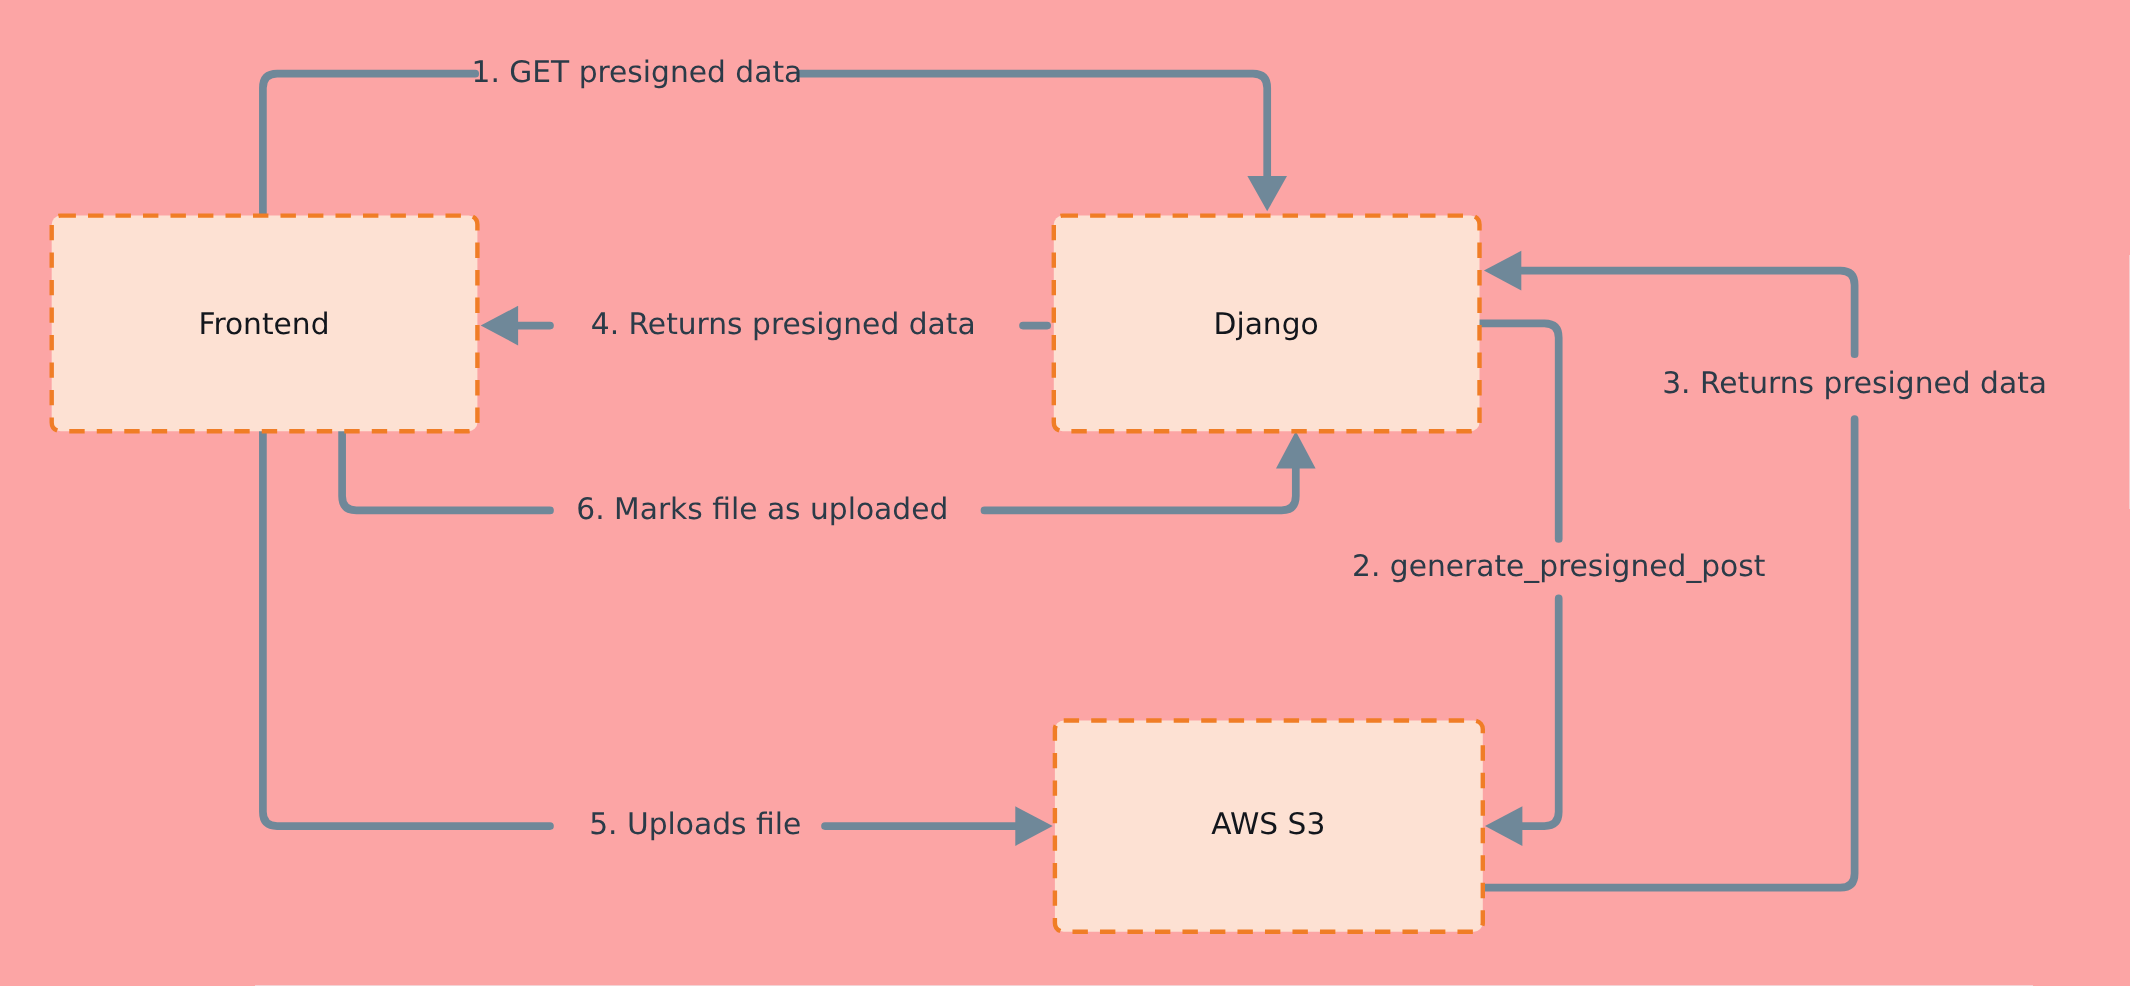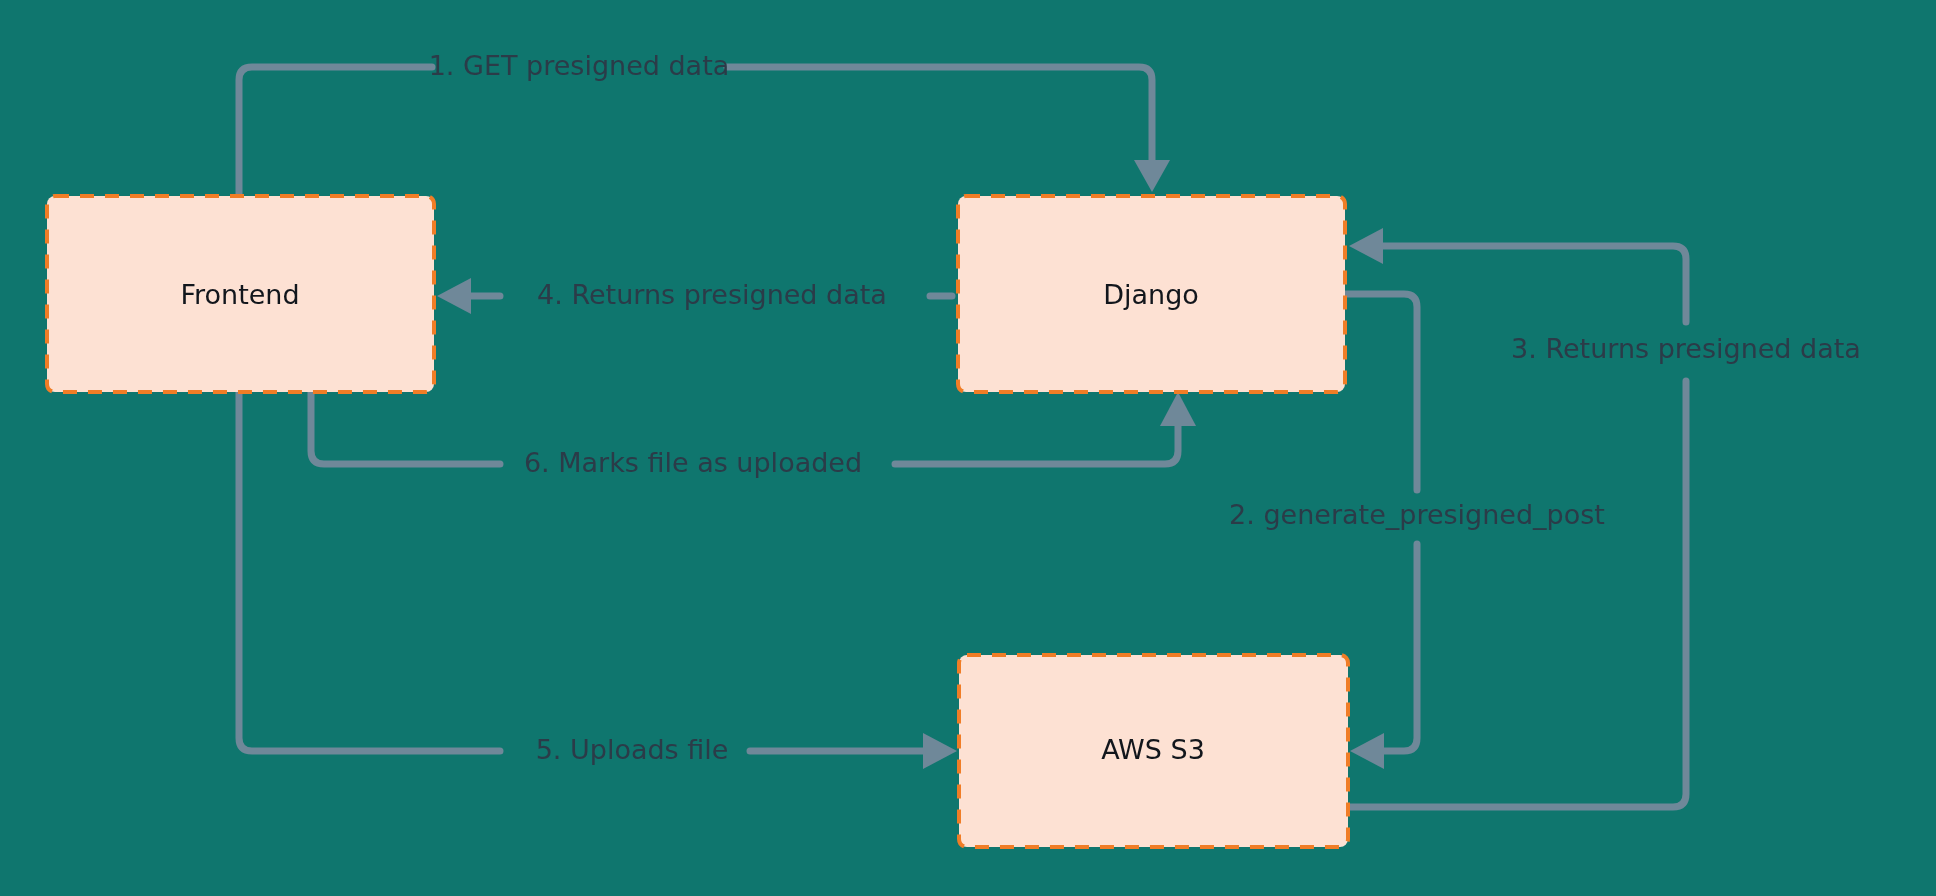--- a/index.html
+++ b/index.html
@@ -10,21 +10,21 @@
   body {
     width: 1936px;
     height: 896px;
     overflow: hidden;
     font-family: "DejaVu Sans", sans-serif;
   }
   #diagram-root {
     position: relative;
     width: 1936px;
     height: 896px;
-    background: #0f766e;
+    background: #fca5a5;
   }
   svg.canvas {
     position: absolute;
     inset: 0;
     width: 1936px;
     height: 896px;
     display: block;
   }
   .node-rect {
     fill: #fde1d3;

